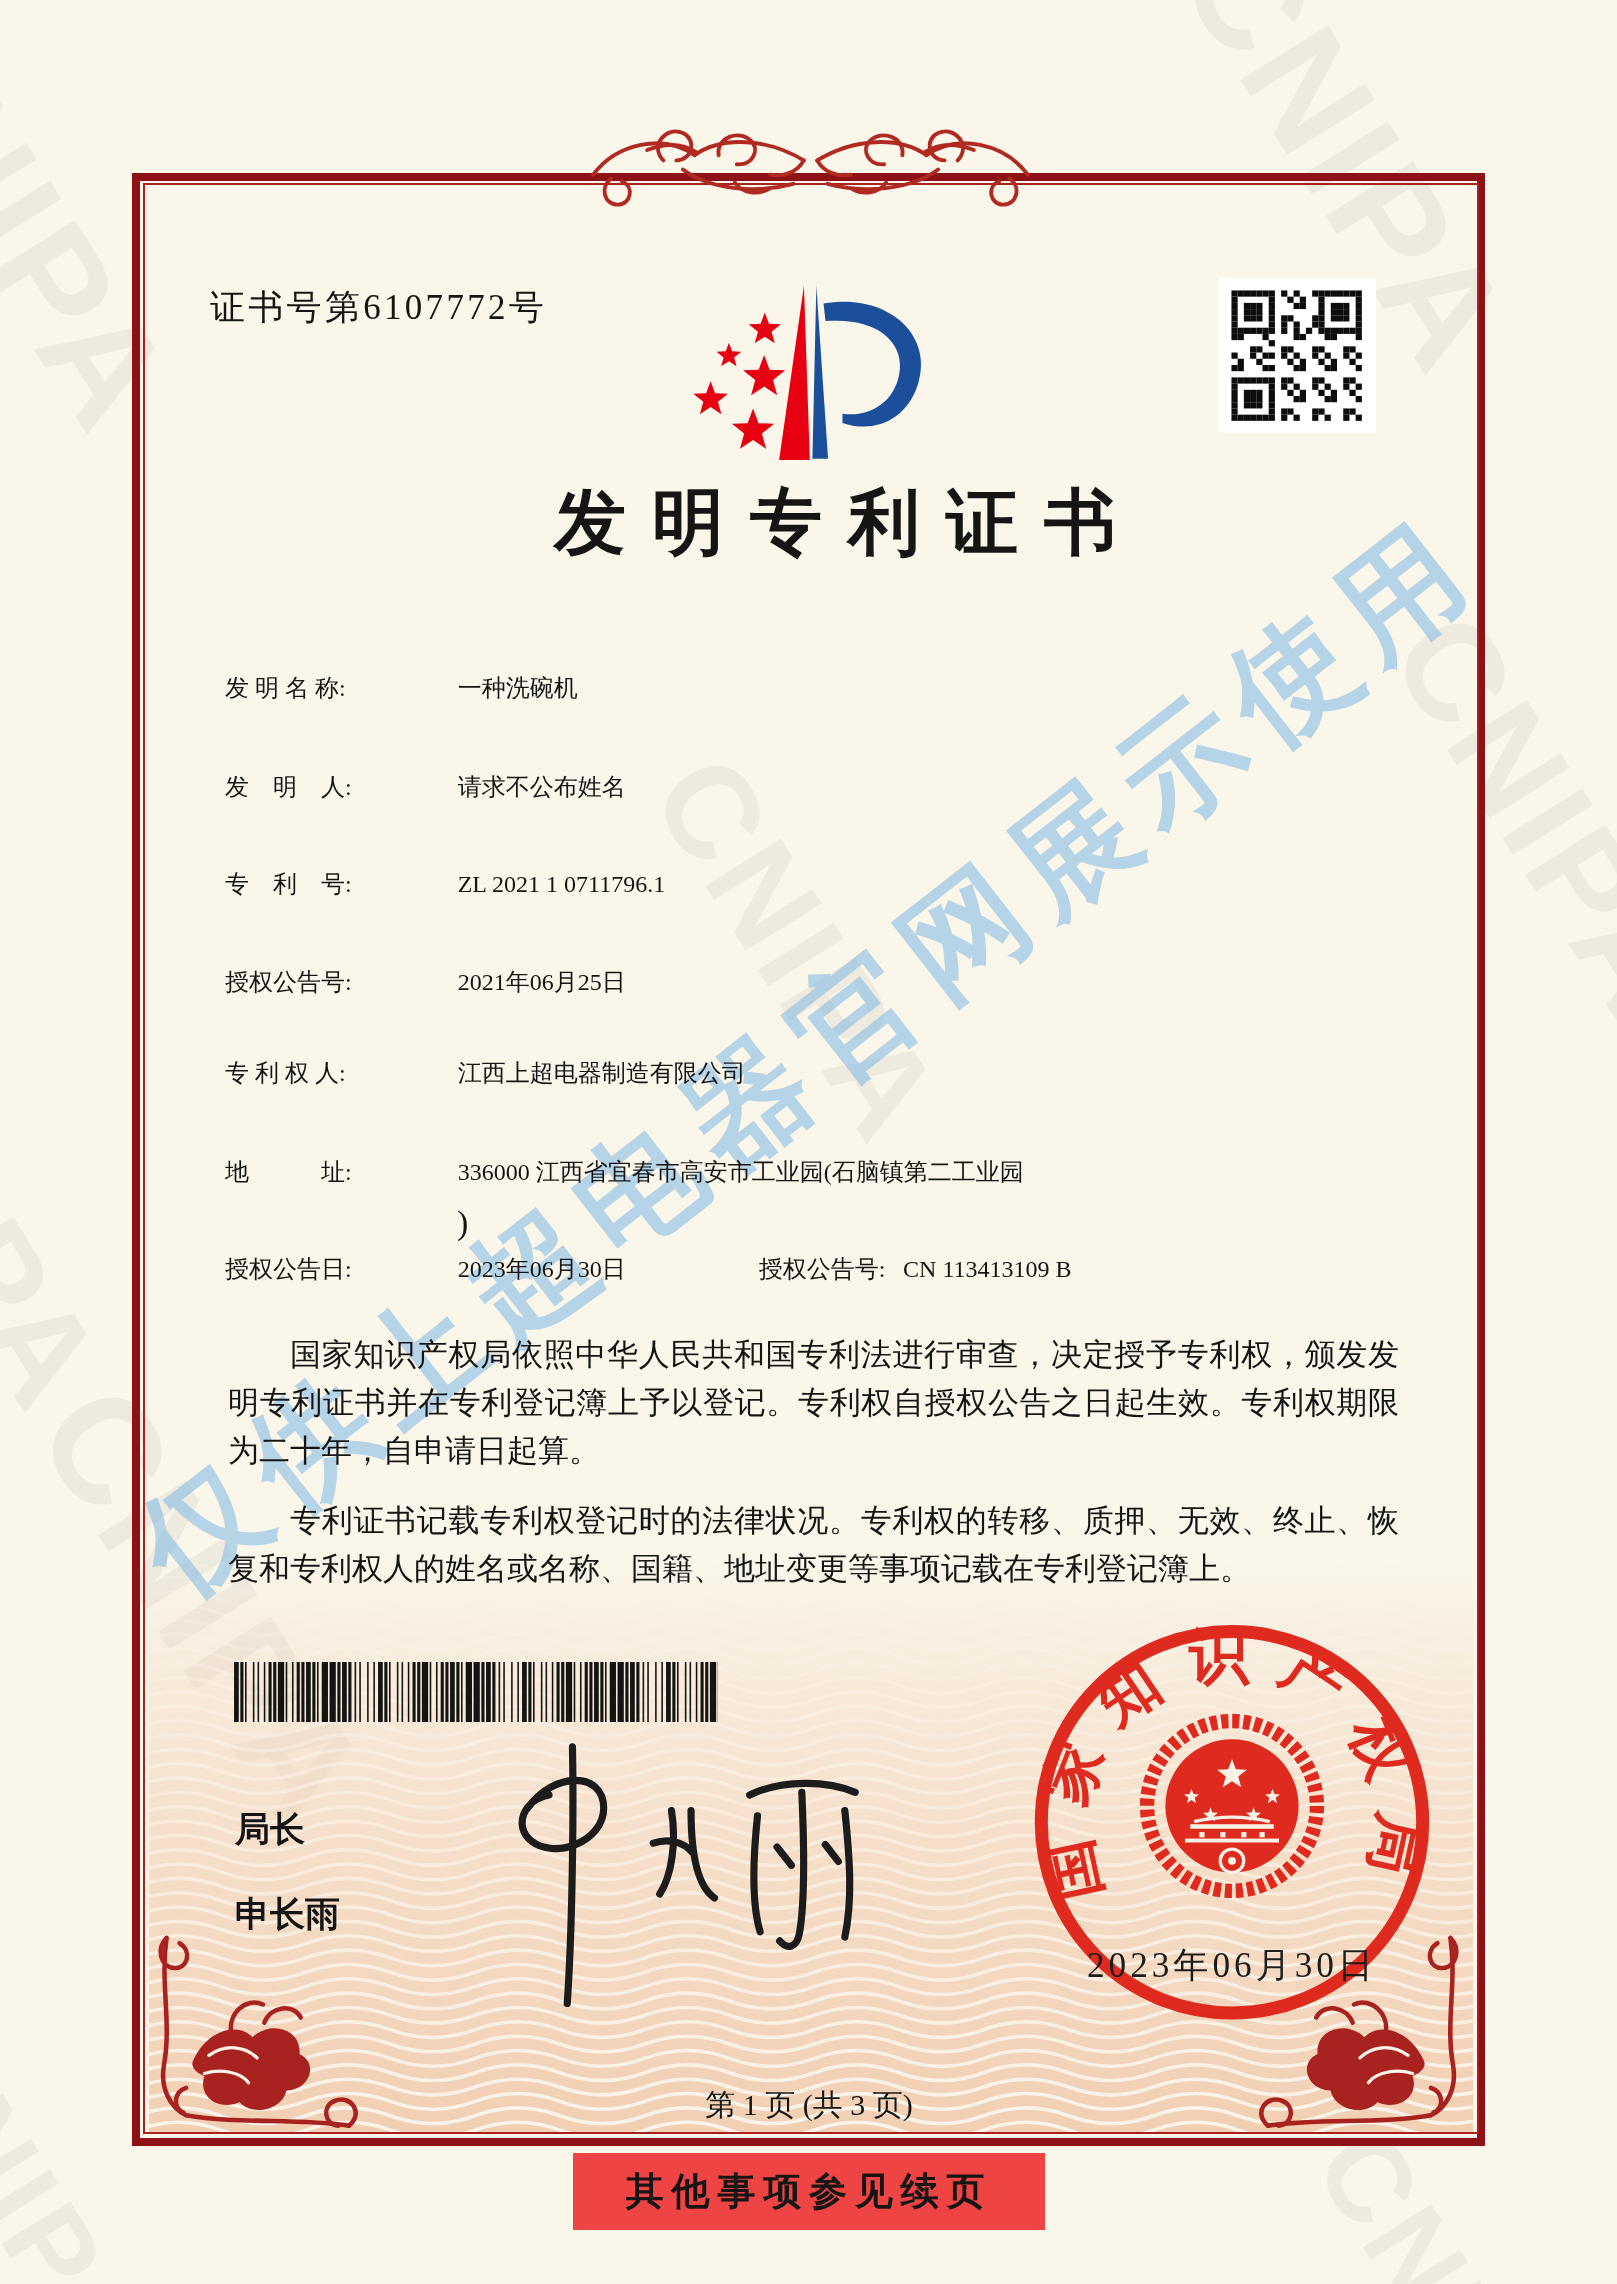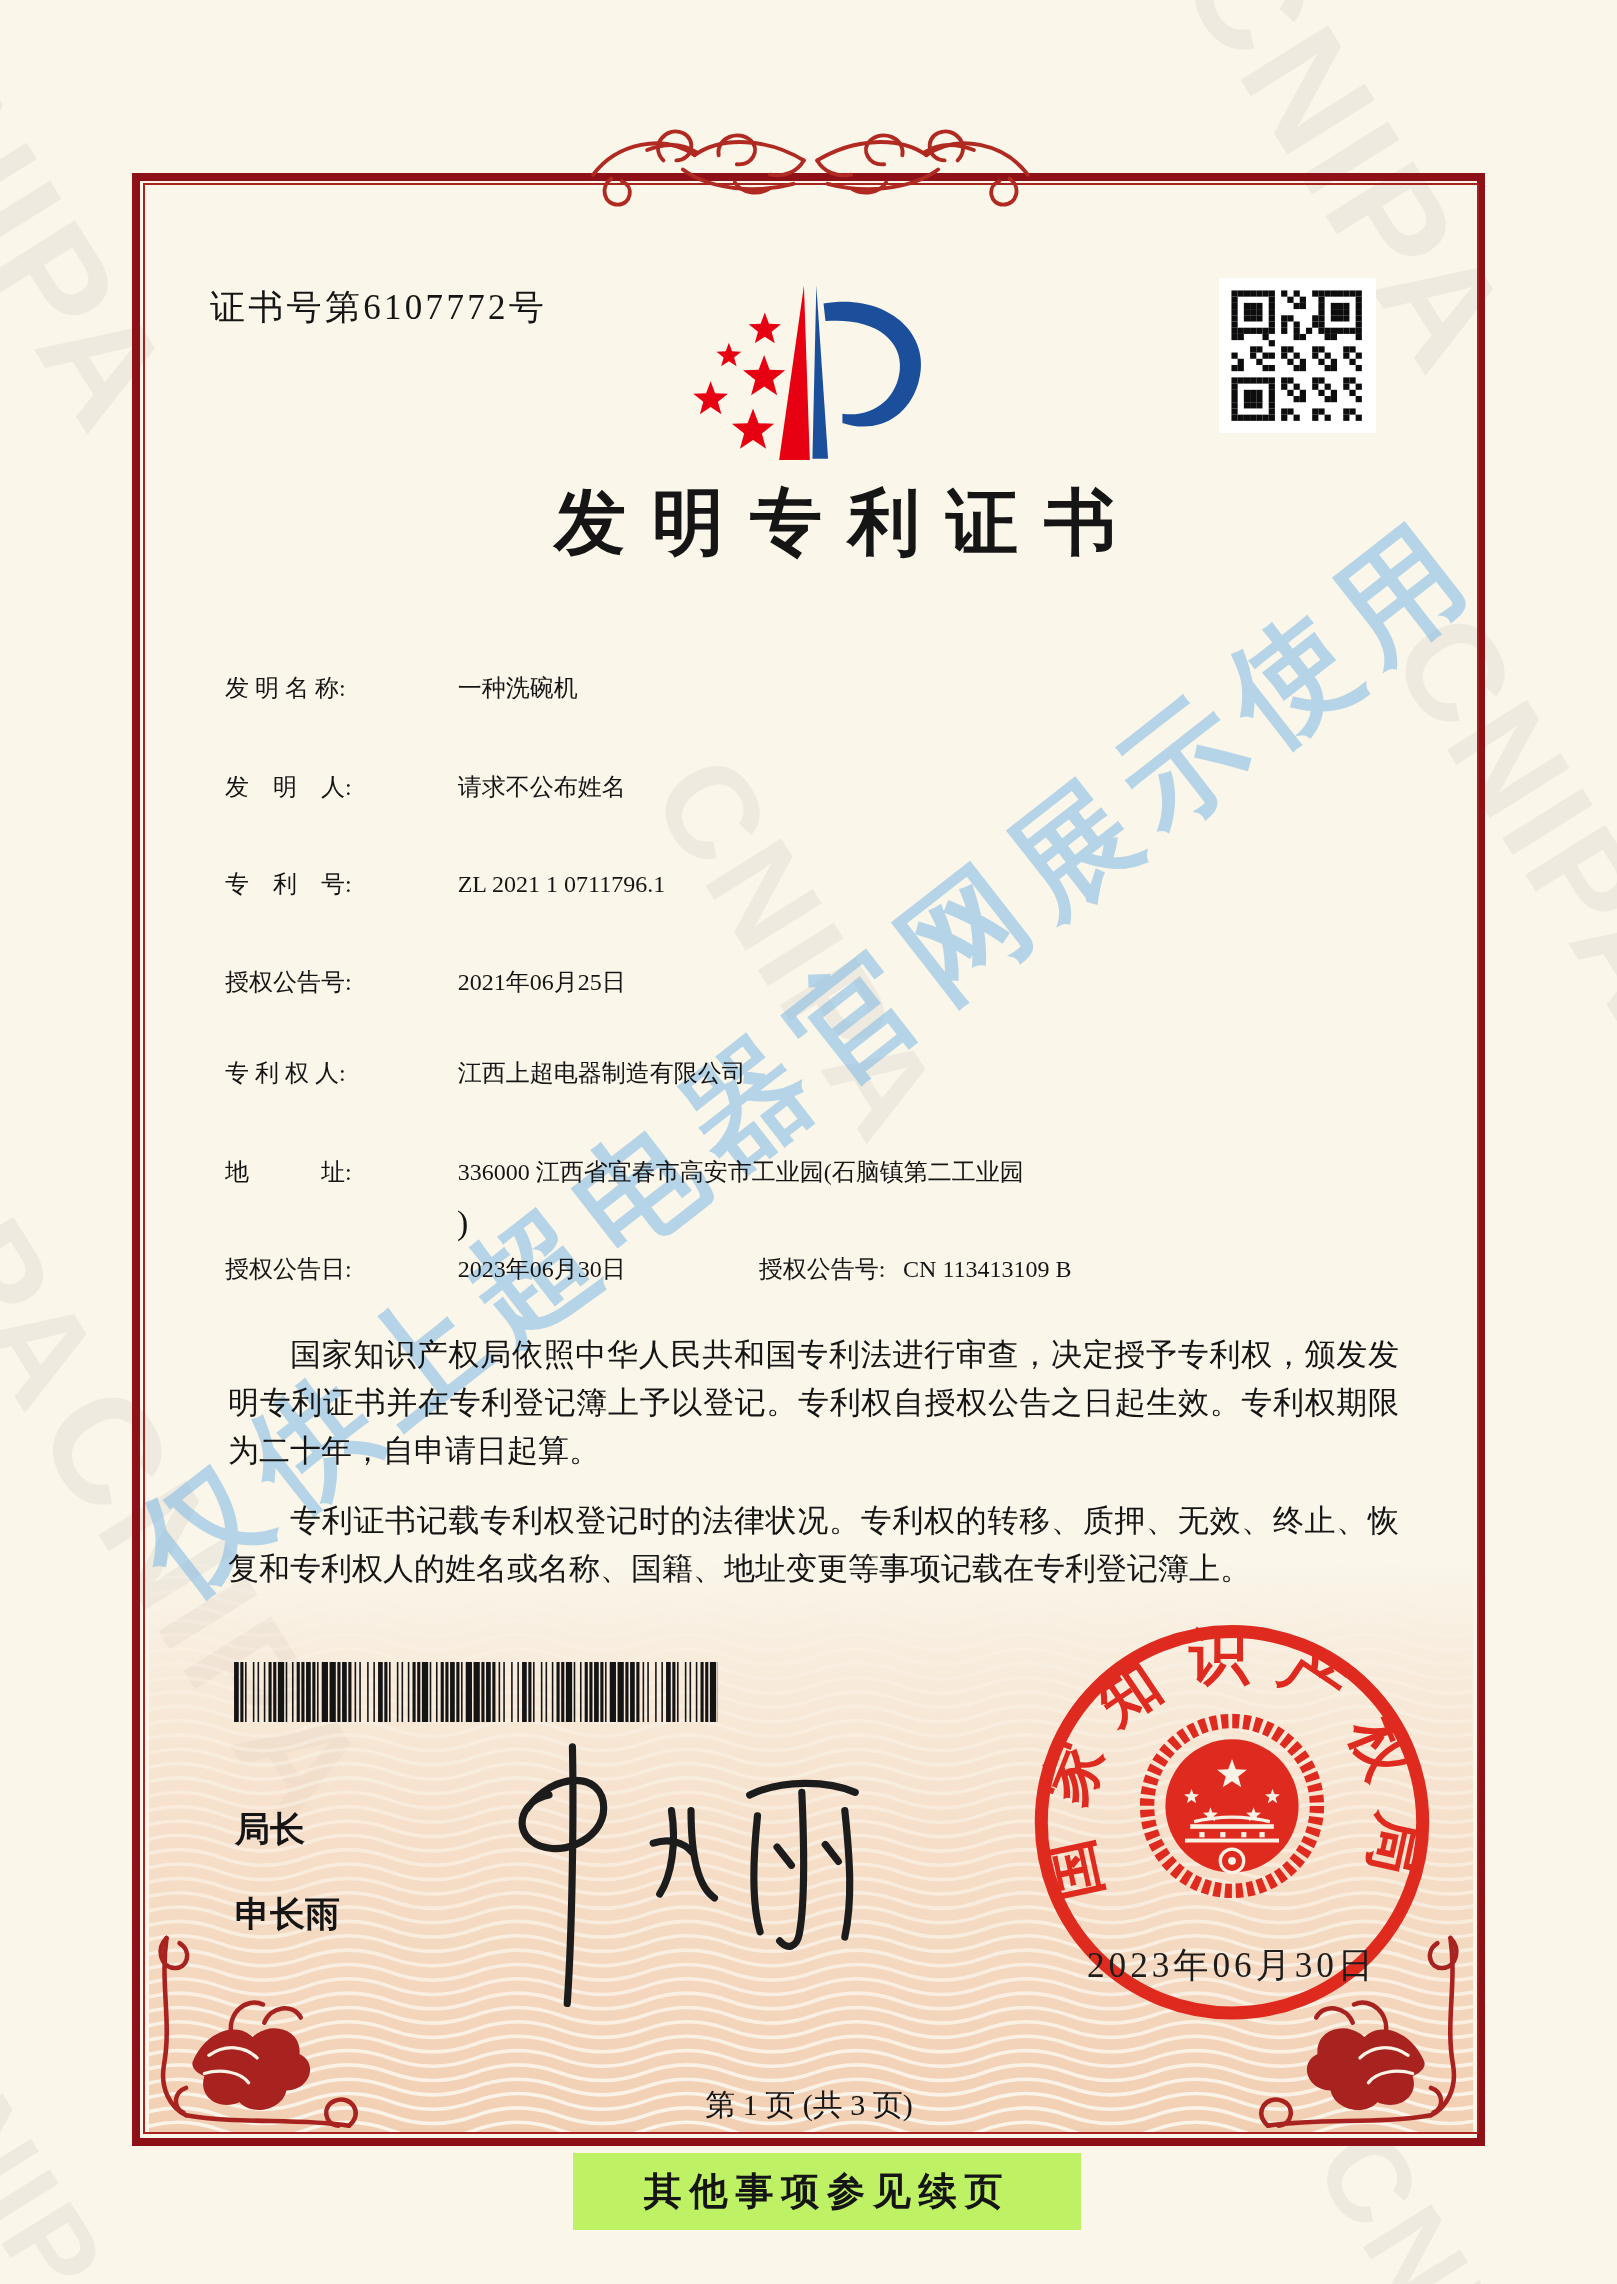--- a/index.html
+++ b/index.html
@@ -54,21 +54,21 @@
   }
   .paras p{margin:0 0 22px 0;text-indent:2em;}
   
   #barcode{position:absolute;left:234px;top:1662px;z-index:6;}
   .sig-title{position:absolute;left:235px;top:1806px;font-size:35px;font-weight:bold;z-index:6;}
   .sig-name{position:absolute;left:235px;top:1891px;font-size:35px;font-weight:bold;z-index:6;}
   #signature{position:absolute;left:476px;top:1732px;z-index:6;}
   #seal{position:absolute;left:1023px;top:1610px;z-index:6;opacity:.96;}
   .page-num{position:absolute;left:132px;top:2085px;width:1354px;text-align:center;font-size:30px;z-index:5;}
   .note-band{
-    position:absolute;left:573px;top:2153px;width:508px;height:77px;background:#bef264;z-index:5;
+    position:absolute;left:573px;top:2153px;width:472px;height:77px;background:#ef4444;z-index:5;
     text-align:center;line-height:77px;font-size:38px;font-weight:bold;letter-spacing:7.8px;
   }
   
   .wm-blue{
     position:absolute;left:809px;top:1057px;z-index:4;white-space:nowrap;
     transform:translate(-50%,-50%) rotate(-38deg);
     font-family:"Liberation Sans","DejaVu Sans",sans-serif;font-weight:bold;
     font-size:121px;letter-spacing:17px;color:rgba(125,184,228,0.55);pointer-events:none;
   }
 </style>

